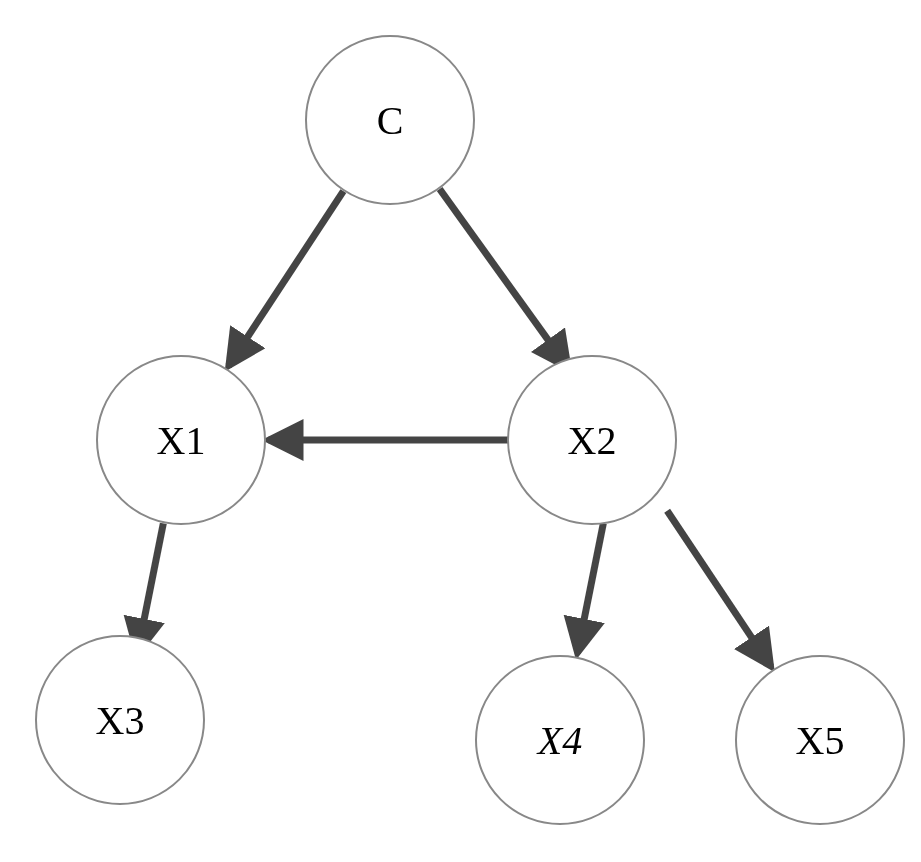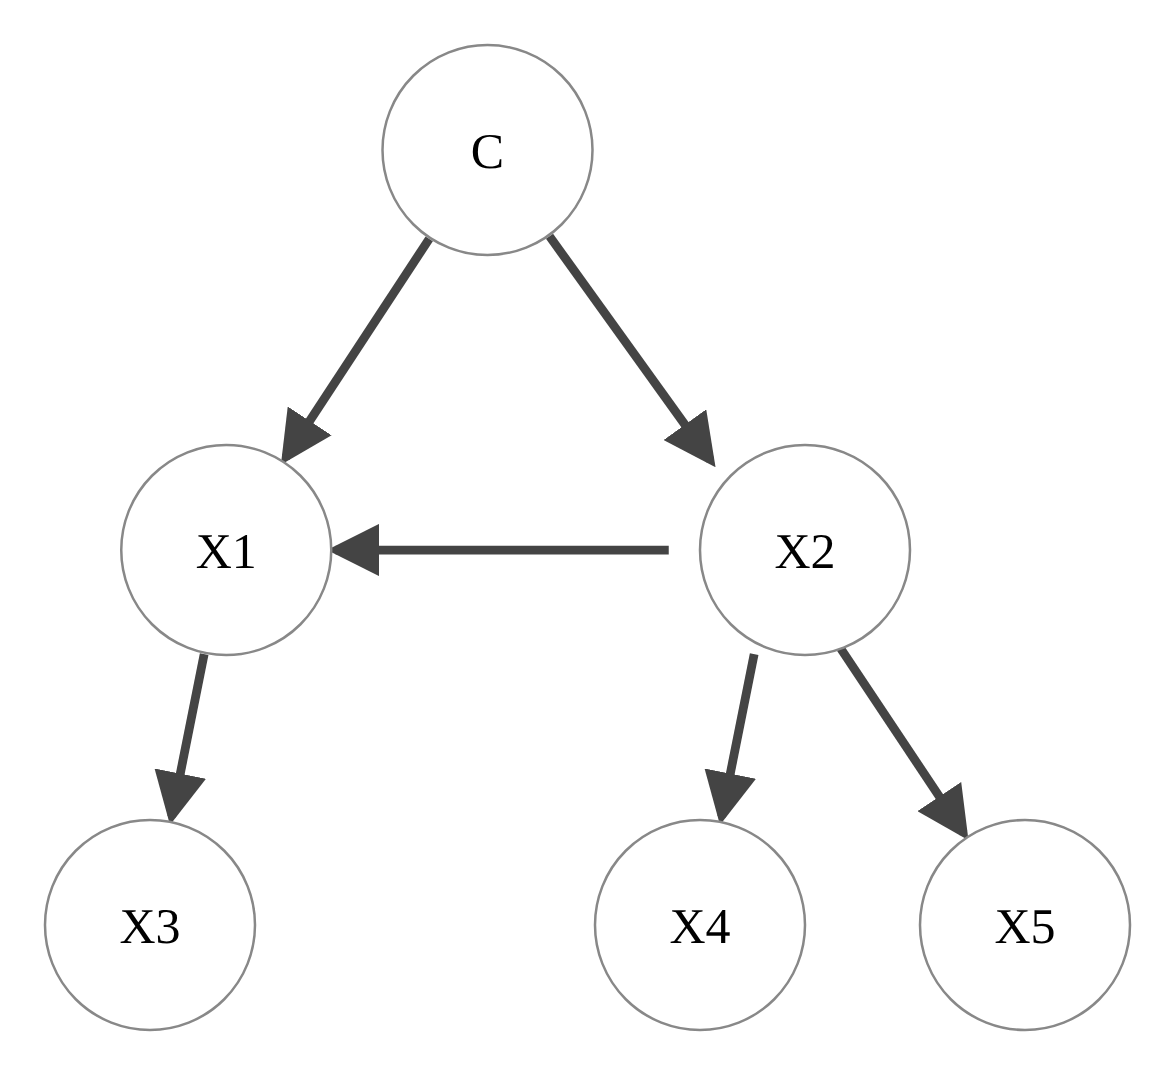--- a/index.html
+++ b/index.html
@@ -52,24 +52,24 @@
       <line x1="667.1495166791444" y1="510.7242750187167" x2="770.9090326340672" y2="666.3635489511008" stroke="#444" stroke-width="7" marker-end="url(#arrowhead)"></line>
     </g>
 </svg>
 
 <div class="node" style="left: 305px; top: 35px; width: 170px; height: 170px;">
     <span>C</span>
   </div>
 <div class="node" style="left: 96px; top: 355px; width: 170px; height: 170px;">
     <span>X1</span>
   </div>
-<div class="node" style="left: 559px; top: 355px; width: 170px; height: 170px; font-family: Liberation Serif, serif;">
+<div class="node" style="left: 507px; top: 355px; width: 170px; height: 170px; font-family: Liberation Serif, serif;">
     <span>X2</span>
   </div>
-<div class="node" style="left: 35px; top: 655px; width: 170px; height: 170px;">
+<div class="node" style="left: 35px; top: 635px; width: 170px; height: 170px;">
     <span>X3</span>
   </div>
-<div class="node" style="left: 475px; top: 655px; width: 170px; height: 170px;">
+<div class="node" style="left: 475px; top: 655px; width: 170px; height: 170px; font-style: italic;">
     <span>X4</span>
   </div>
 <div class="node" style="left: 735px; top: 655px; width: 170px; height: 170px; justify-content: center;">
     <span>X5</span>
   </div>
 
 </body></html>

